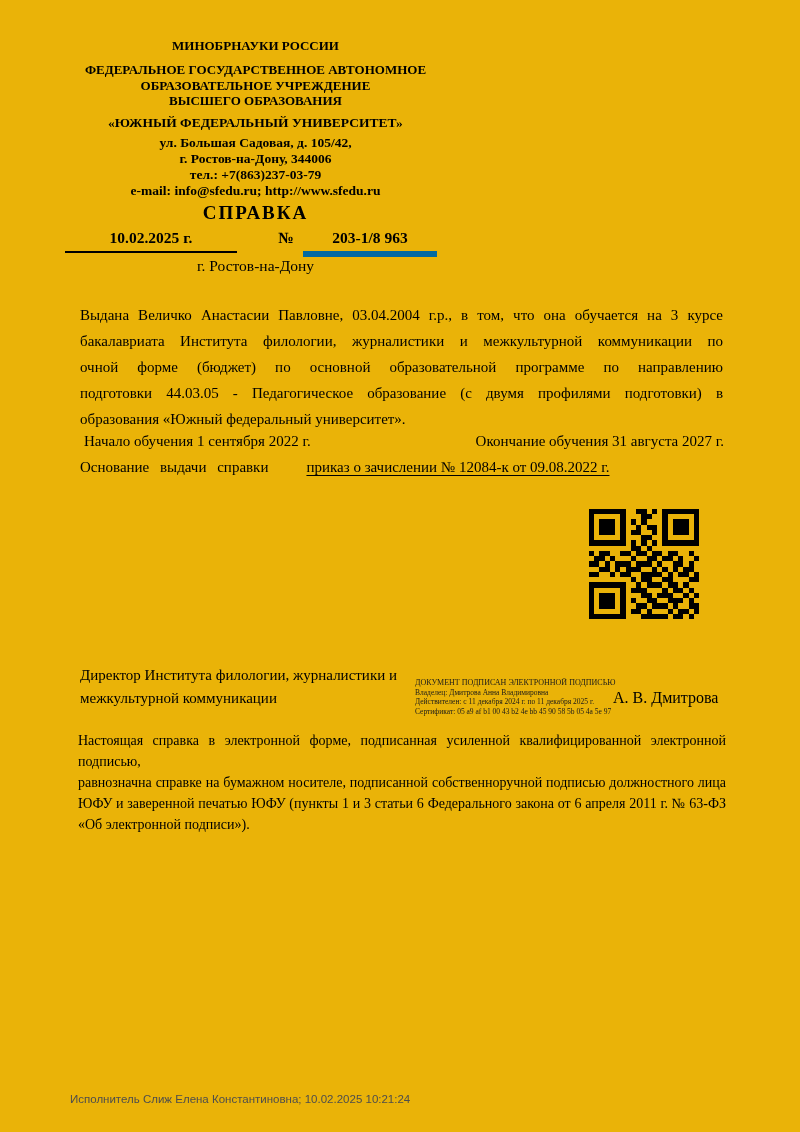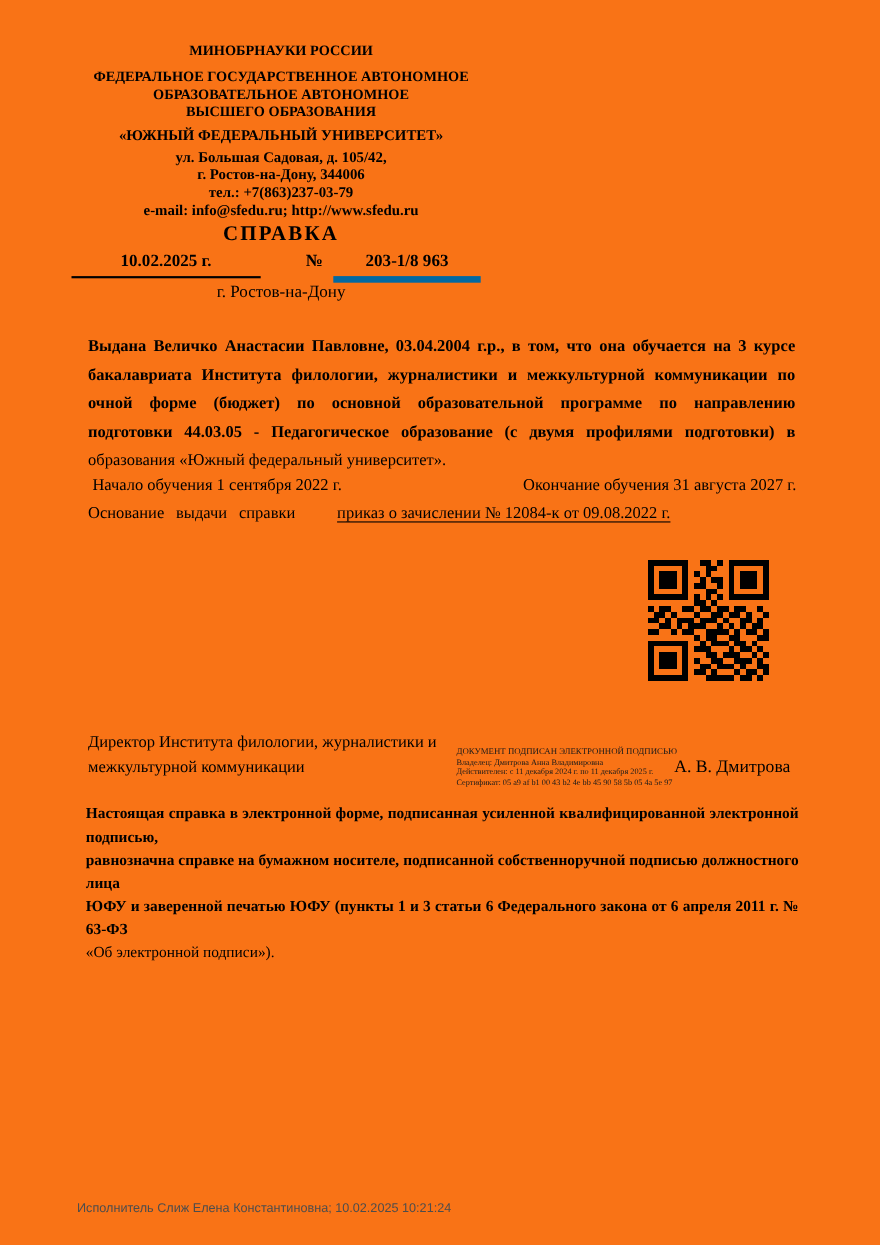--- a/index.html
+++ b/index.html
@@ -1,20 +1,20 @@
 <!DOCTYPE html>
 <html><head>
 <meta charset="utf-8">
 <style>
   html,body { margin:0; padding:0; background:#e8e8e8; }
   .page {
     position:relative;
     width:800px; height:1132px;
     margin:0 auto;
-    background:#f97316;
+    background:#eab308;
     font-family:"Liberation Serif","DejaVu Serif",serif;
     color:#000;
     overflow:hidden;
   }
   
   .header {
     position:absolute; top:38px; left:63px; width:385px;
     text-align:center; font-weight:bold;
   }
   .h-ministry { font-size:13px; line-height:15px; margin-bottom:9px; }
@@ -34,21 +34,21 @@
   }
   .num-sign { position:absolute; left:215px; top:0; }
   .num-cell {
     position:absolute; left:240px; top:0; width:134px; height:22px;
     text-align:center; border-bottom:6px solid #0369a1;
   }
   .city { position:absolute; top:257px; left:63px; width:385px; text-align:center; font-size:15.5px; }
 
   
   .body-par { position:absolute; top:302px; left:80px; width:643px; font-size:15px; }
-  .jline      { line-height:26px; text-align:justify; text-align-last:justify; white-space:normal;font-weight:bold; }
+  .jline      { line-height:26px; text-align:justify; text-align-last:justify; white-space:normal; }
   .jline-last { line-height:26px; text-align:left; }
 
   .dates-row {
     position:absolute; top:430px; left:80px; width:644px;
     display:flex; justify-content:space-between; font-size:15px; line-height:22px;
   }
   .dates-row .start { padding-left:4px; }
 
   .basis-row { position:absolute; top:456px; left:80px; width:644px; font-size:15px; line-height:22px; }
   .basis-label { word-spacing:7px; }
@@ -83,21 +83,21 @@
 </style>
 </head>
 <body>
 
 <div class="page">
 
   <div class="header">
     <div class="h-ministry">МИНОБРНАУКИ РОССИИ</div>
     <div class="h-org">
       <div>ФЕДЕРАЛЬНОЕ ГОСУДАРСТВЕННОЕ АВТОНОМНОЕ</div>
-      <div>ОБРАЗОВАТЕЛЬНОЕ АВТОНОМНОЕ</div>
+      <div>ОБРАЗОВАТЕЛЬНОЕ УЧРЕЖДЕНИЕ</div>
       <div>ВЫСШЕГО ОБРАЗОВАНИЯ</div>
     </div>
     <div class="h-univ">«ЮЖНЫЙ ФЕДЕРАЛЬНЫЙ УНИВЕРСИТЕТ»</div>
     <div class="h-addr">
       <div>ул. Большая Садовая, д. 105/42,</div>
       <div>г. Ростов-на-Дону, 344006</div>
       <div>тел.: +7(863)237-03-79</div>
       <div>e-mail: info@sfedu.ru;  http://www.sfedu.ru</div>
     </div>
   </div>

